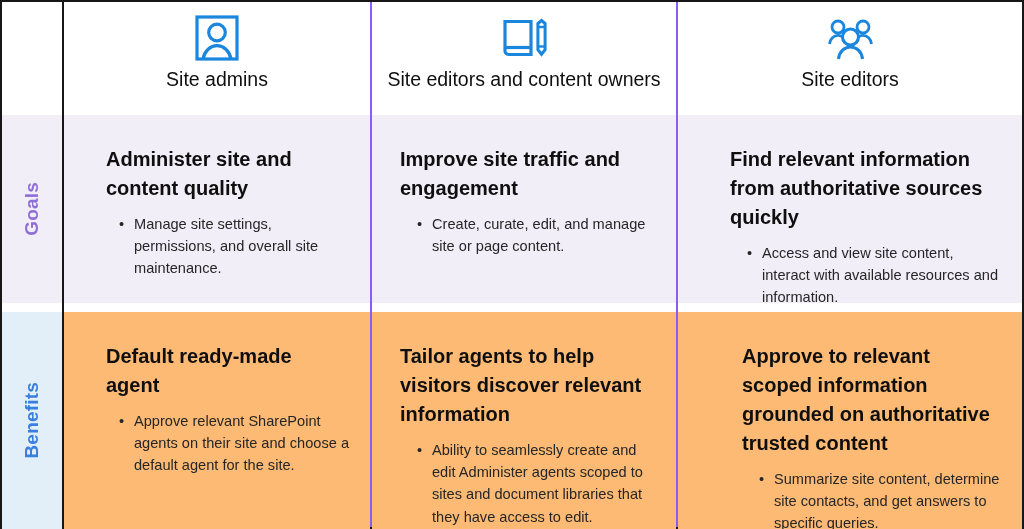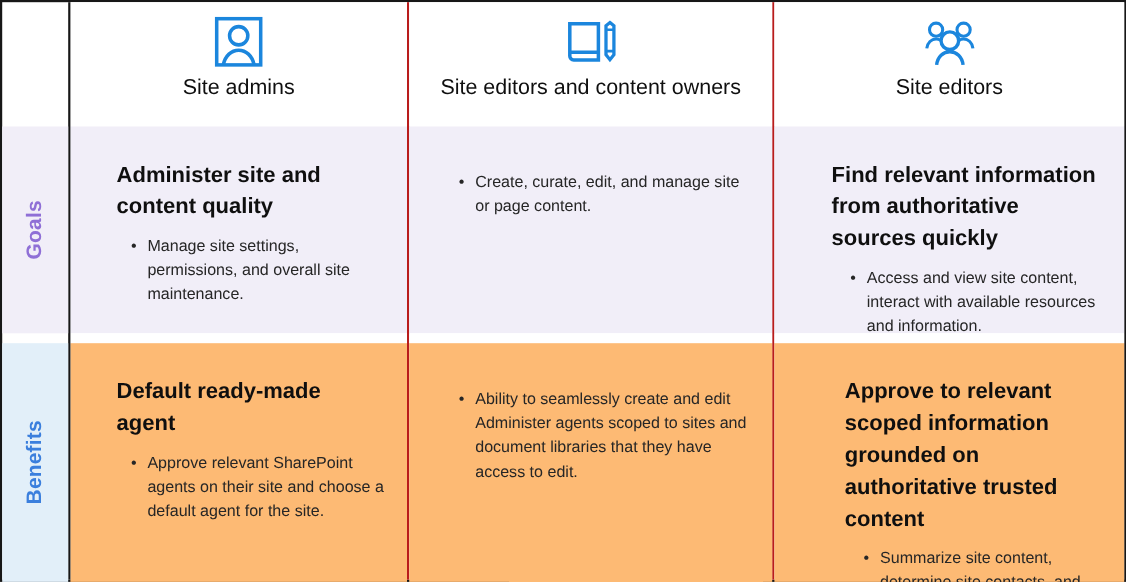--- a/index.html
+++ b/index.html
@@ -69,27 +69,27 @@
     position: absolute;
     left: 62px;
     top: 0;
     right: 0;
     bottom: 0;
     display: flex;
   }
   .col {
     position: relative;
     box-sizing: border-box;
-    border-right: 2px solid #b91c1c;
+    border-right: 2px solid #8b5cf6;
     display: flex;
     flex-direction: column;
   }
   .col:last-child { border-right: none; }
   .col-1 { width: 308px; }
-  .col-2 { width: 332px; }
+  .col-2 { width: 306px; }
   .col-3 { flex: 1; }
 
   
   .col-header {
     height: 113px;
     background: #ffffff;
     display: flex;
     flex-direction: column;
     align-items: center;
     justify-content: flex-start;
@@ -223,28 +223,30 @@
             <path d="M7 33.5h26" stroke="#1b86dd" stroke-width="3.2"></path>
             <path d="M43.5 6.5l3.6 3v26.3l-3.6 4.5-3.6-4.5V9.5l3.6-3z" stroke="#1b86dd" stroke-width="3" fill="none"></path>
             <path d="M39.9 13h7.2" stroke="#1b86dd" stroke-width="2.4"></path>
             <path d="M39.9 32.5h7.2" stroke="#1b86dd" stroke-width="2.4"></path>
           </svg>
         </div>
         <div class="col-title">Site editors and content owners</div>
       </div>
 
       <div class="cell cell-goals indent-2">
+        <div class="cell-heading">Improve site traffic and engagement</div>
         <ul class="cell-list">
           <li><span class="bullet">•</span><span>Create, curate, edit, and manage site or page content.</span></li>
         </ul>
       </div>
 
       <div class="row-gap"></div>
 
       <div class="cell cell-benefits indent-2">
+        <div class="cell-heading">Tailor agents to help visitors discover relevant information</div>
         <ul class="cell-list">
           <li><span class="bullet">•</span><span>Ability to seamlessly create and edit Administer agents scoped to sites and document libraries that they have access to edit.</span></li>
         </ul>
       </div>
     </div>
 
     <div class="col col-3">
       <div class="col-header">
         <div class="col-icon">
           <svg width="56" height="48" viewBox="0 0 56 48" fill="none" aria-hidden="true">

